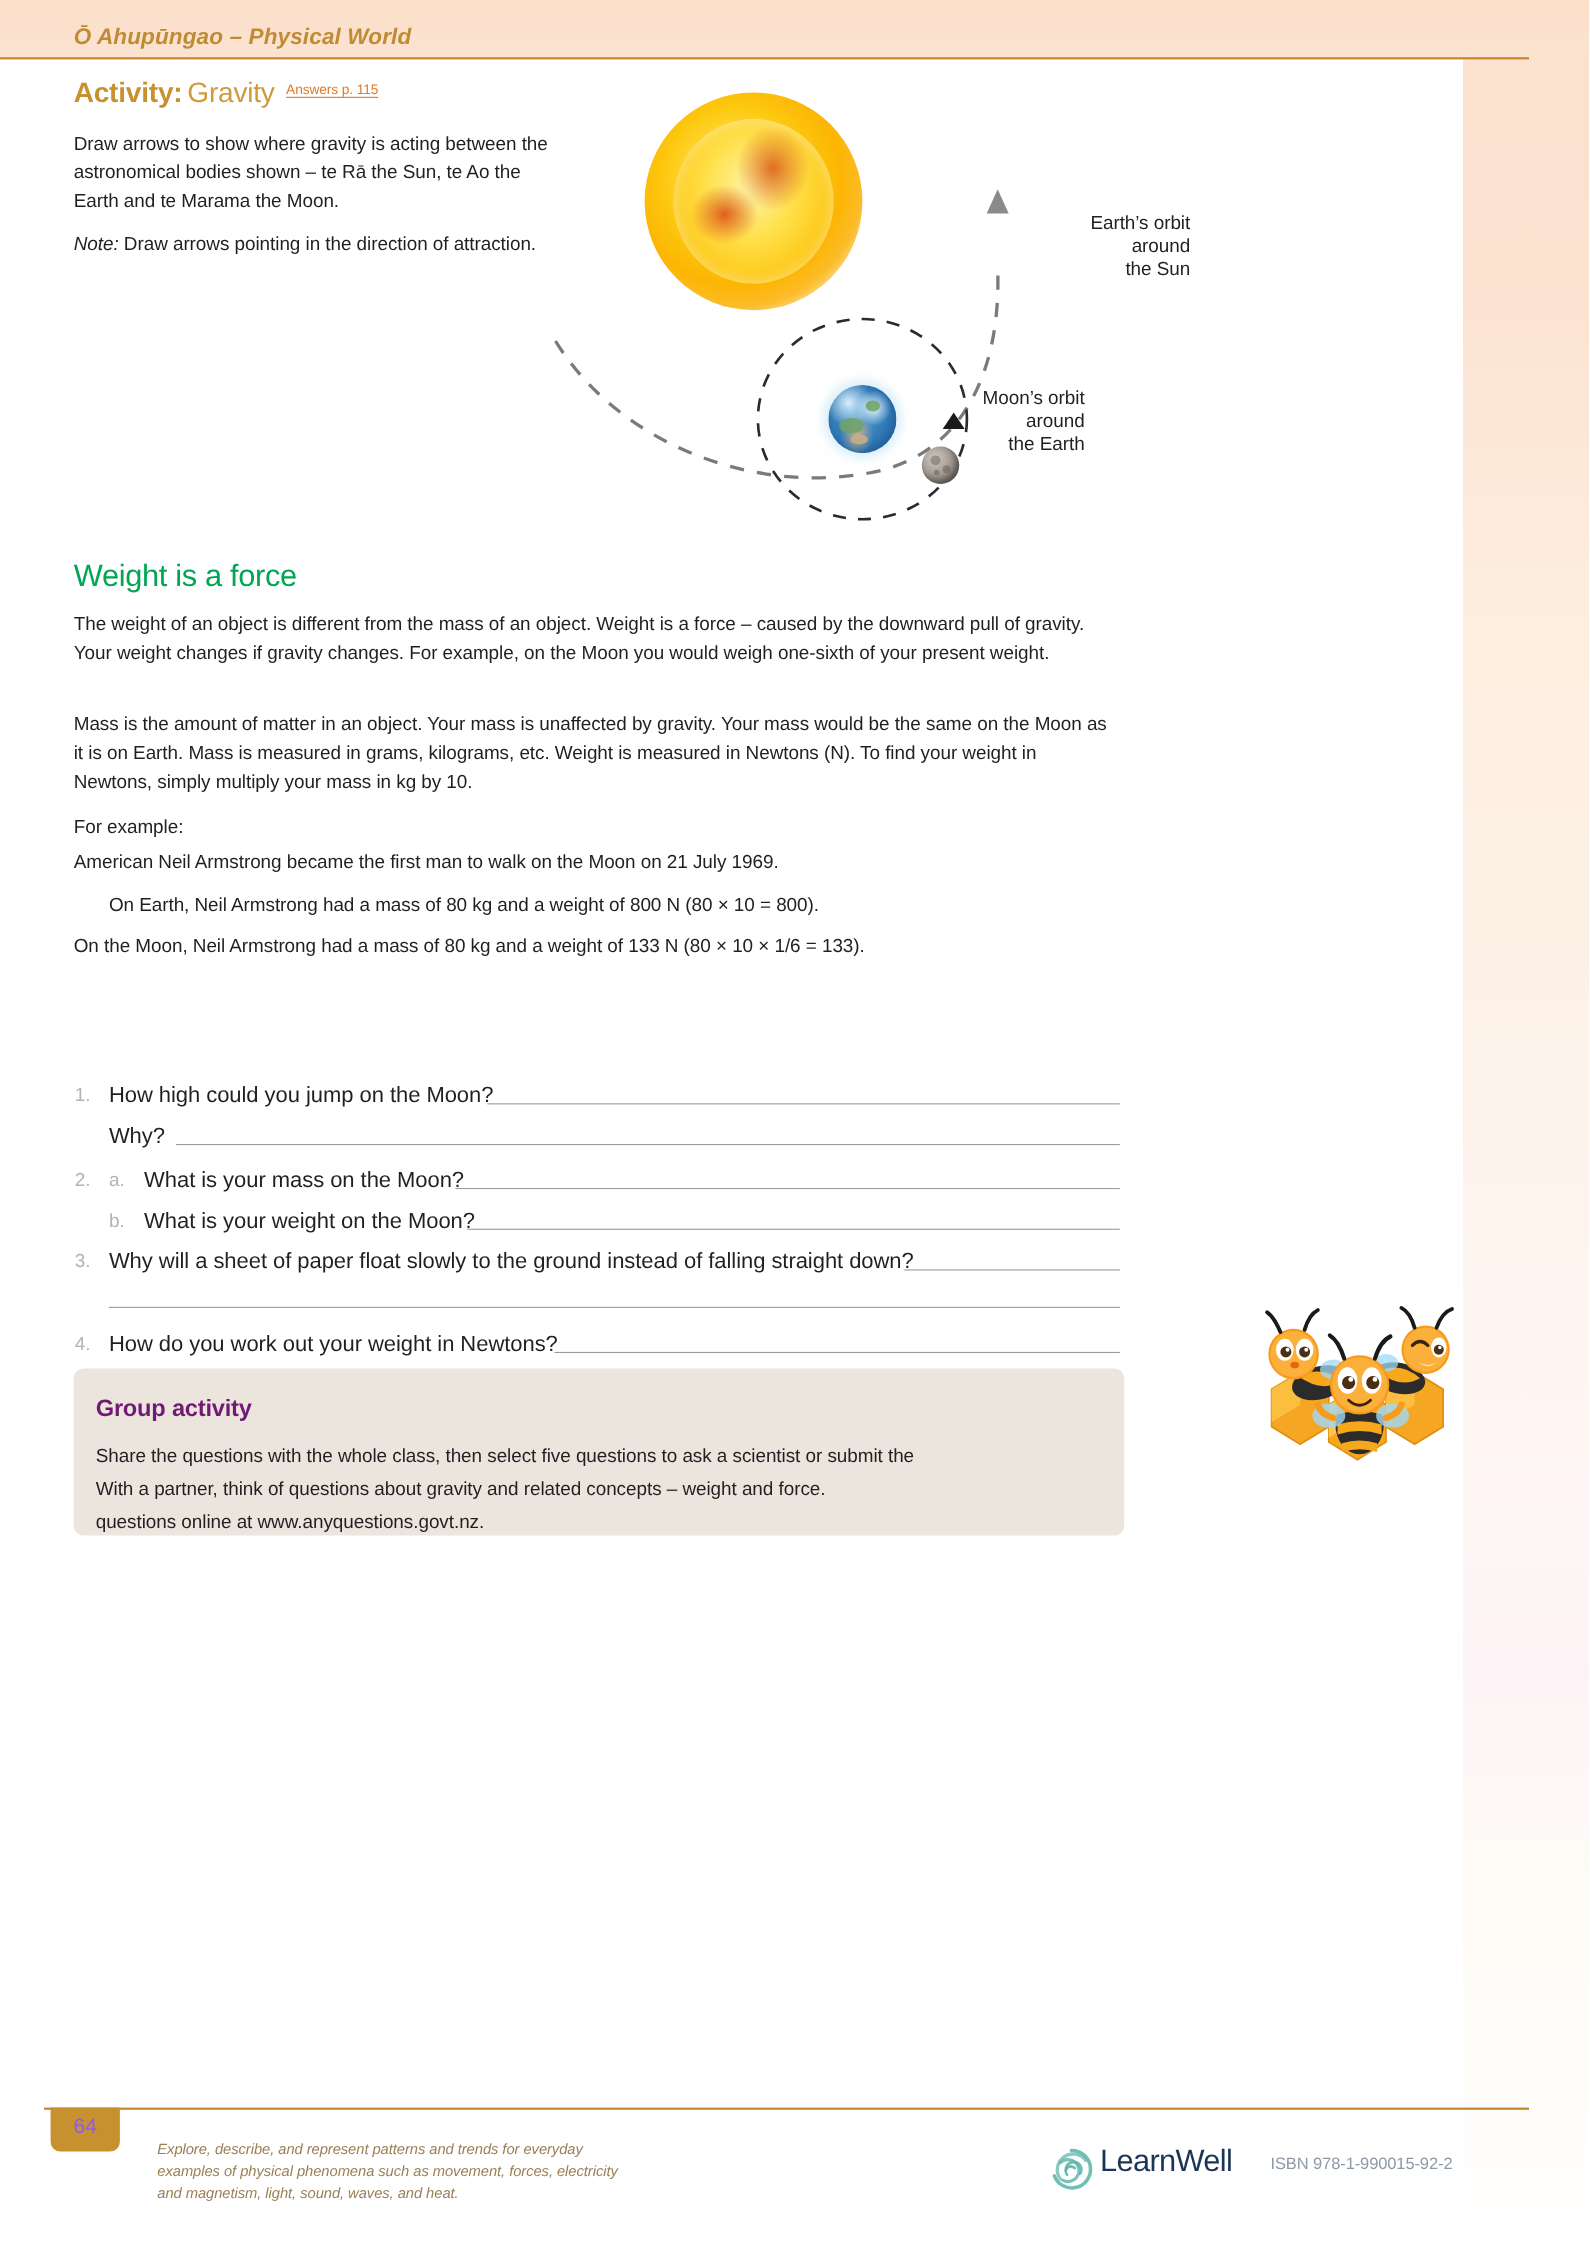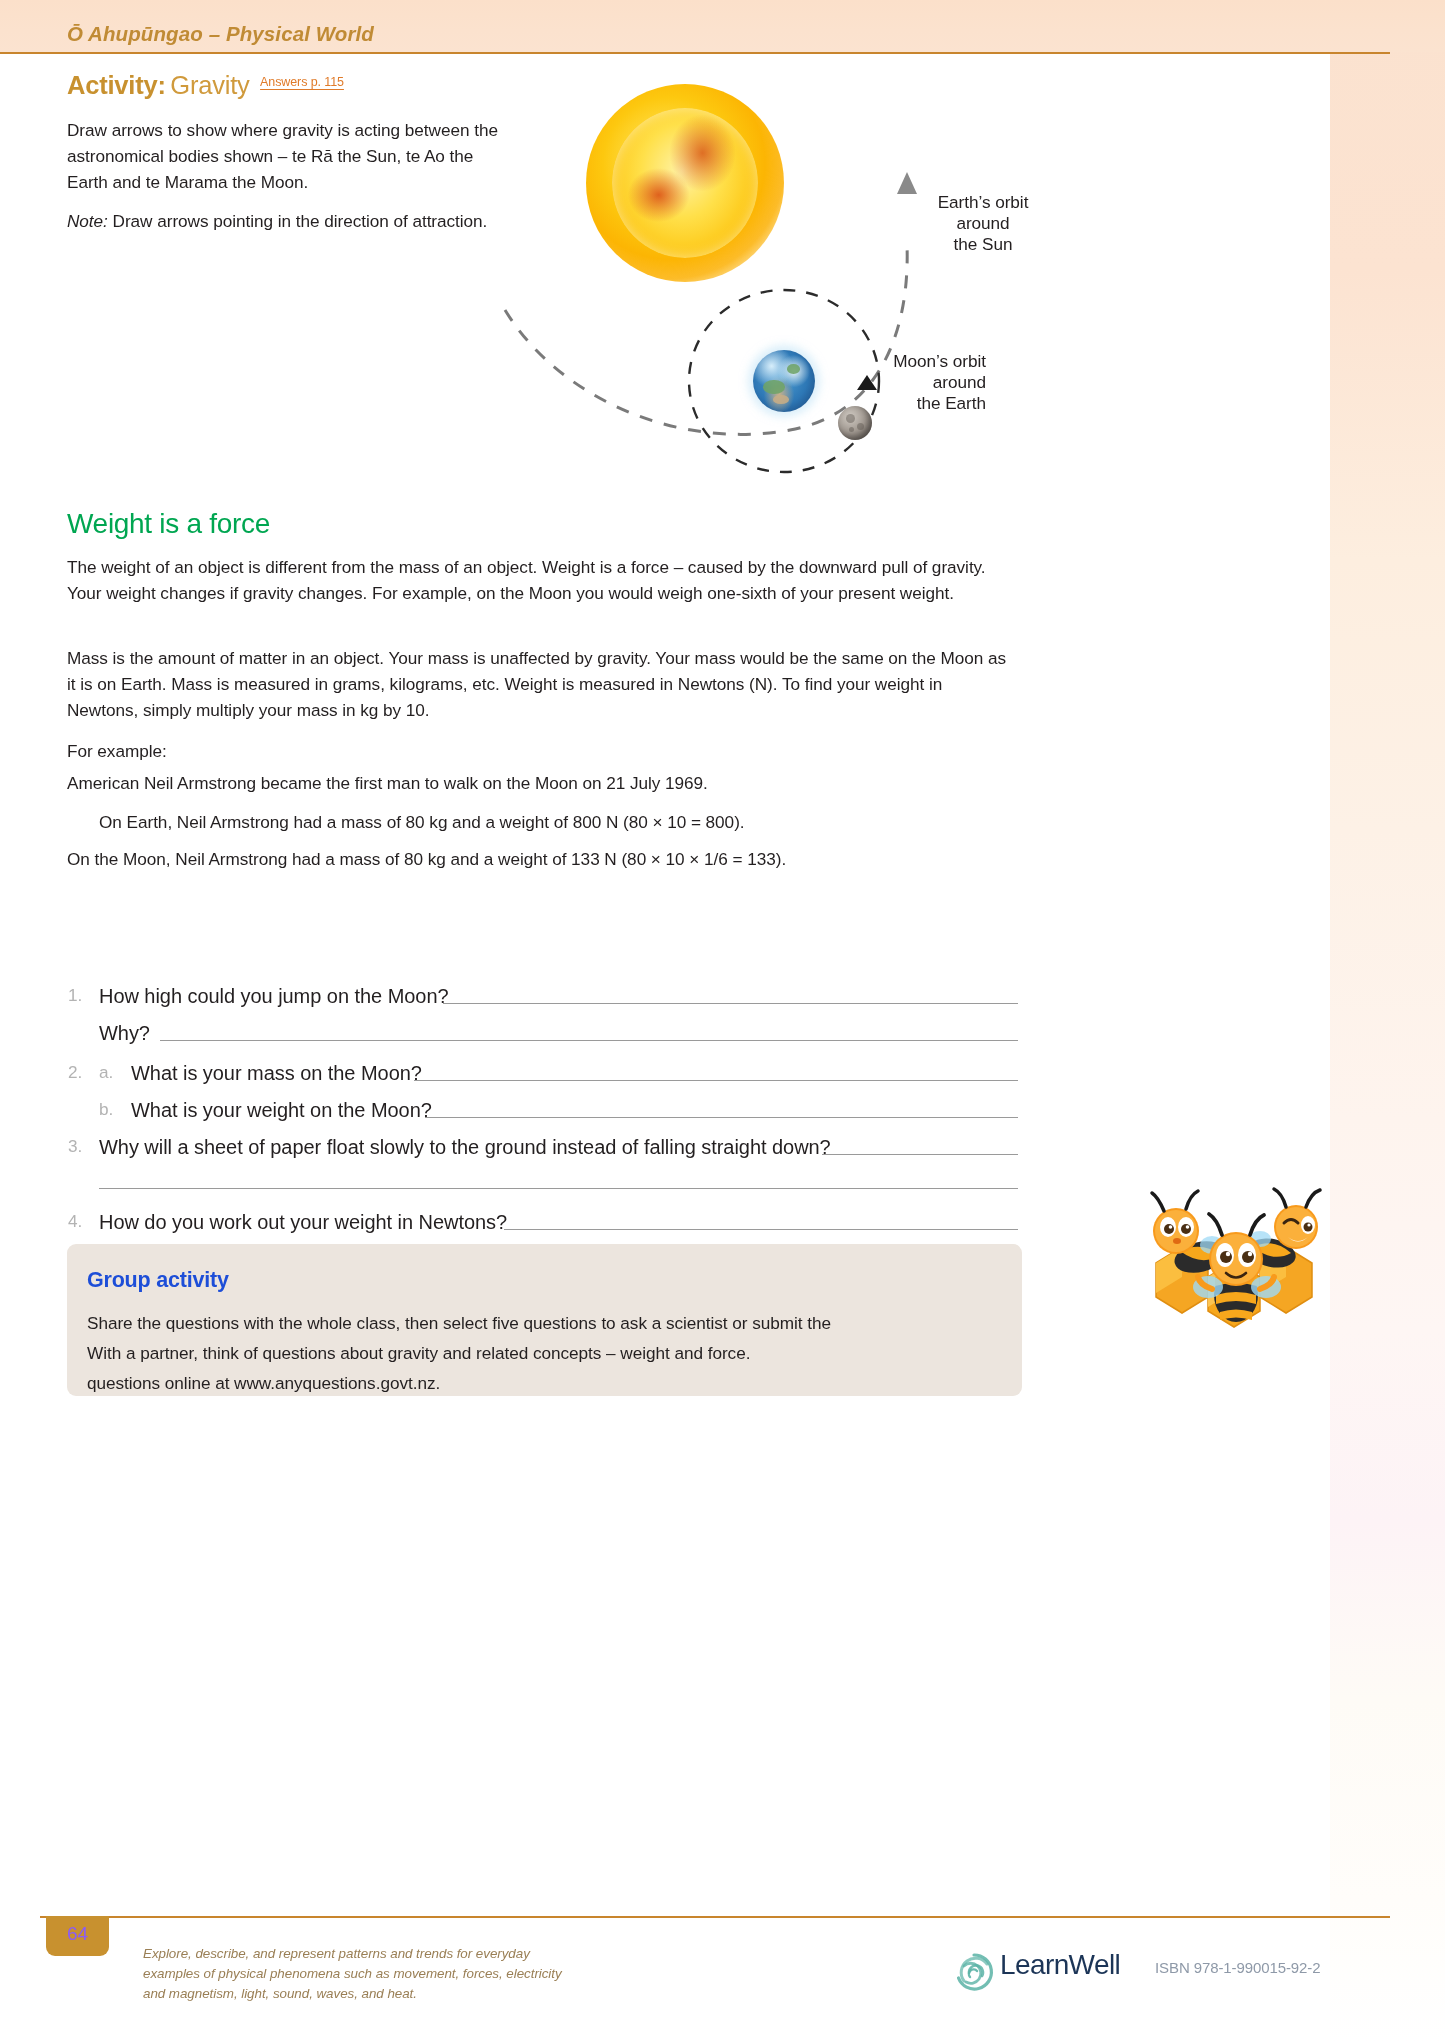--- a/index.html
+++ b/index.html
@@ -210,21 +210,21 @@
     height: 152px;
     background: #ece5de;
     border-radius: 9px;
   }
   .group-title {
     position: absolute;
     left: 87px;
     top: 1268px;
     font-size: 21.5px;
     font-weight: bold;
-    color: #1d4ed8;
+    color: #701a75;
     letter-spacing: -0.2px;
   }
   .group-body {
     position: absolute;
     left: 87px;
     top: 1308px;
     width: 900px;
     font-size: 17.2px;
     line-height: 30px;
     color: #231f20;
@@ -335,21 +335,21 @@
       <div class="earth-land" style="left:34px; top:14px; width:13px; height:10px;"></div>
       <div class="earth-land" style="left:20px; top:45px; width:16px; height:9px; background:#c7ad86;"></div>
     </div>
 
     <div class="moon">
       <div class="moon-crater" style="left:8px; top:8px; width:9px; height:9px;"></div>
       <div class="moon-crater" style="left:19px; top:17px; width:7px; height:7px;"></div>
       <div class="moon-crater" style="left:11px; top:21px; width:5px; height:5px;"></div>
     </div>
 
-    <div class="orbit-label" style="left:928px; top:192px; width:110px; text-align:center;">
+    <div class="orbit-label" style="left:972px; top:192px; width:110px; text-align:right;">
       <div>Earth’s orbit</div>
       <div>around</div>
       <div>the Sun</div>
     </div>
 
     <div class="orbit-label" style="left:874px; top:351px; width:112px; text-align:right;">
       <div>Moon’s orbit</div>
       <div>around</div>
       <div>the Earth</div>
     </div>

